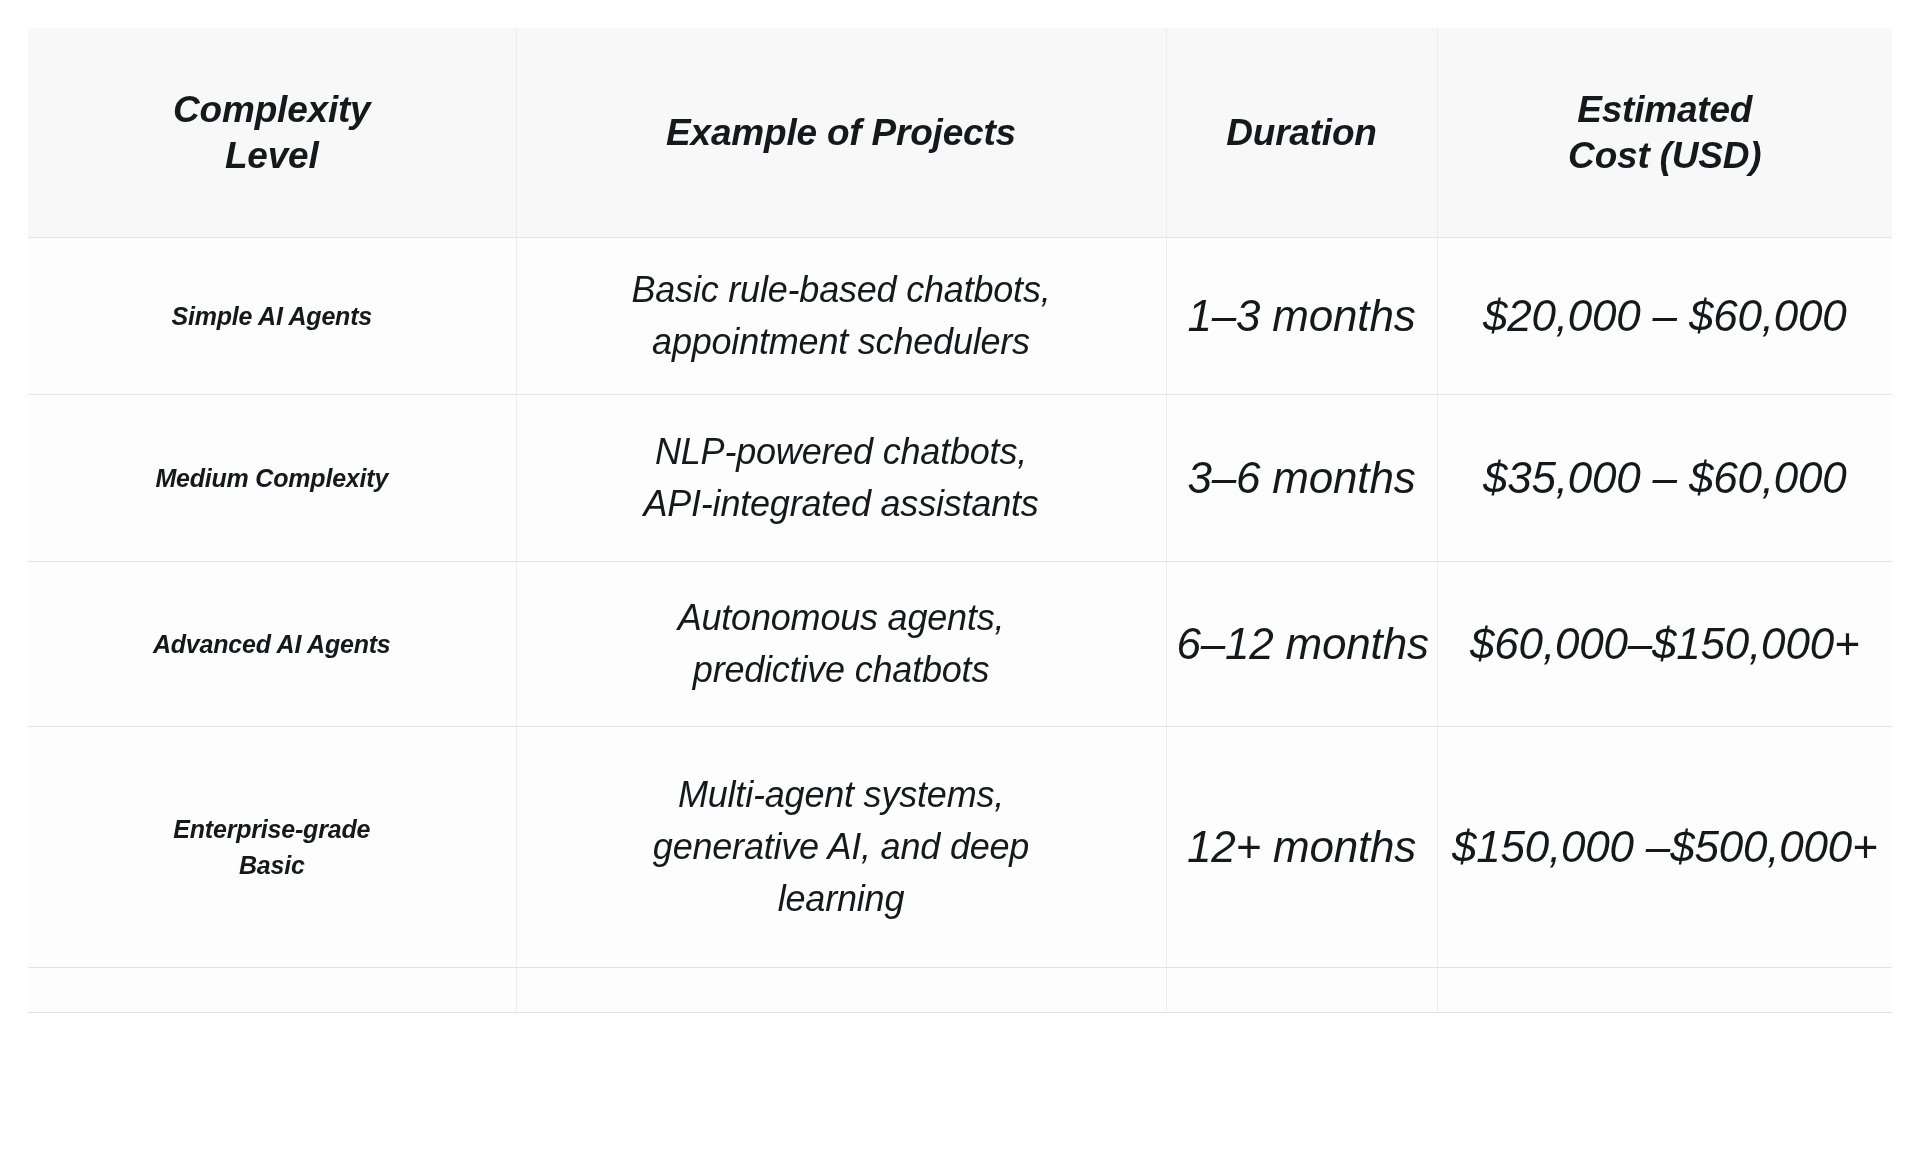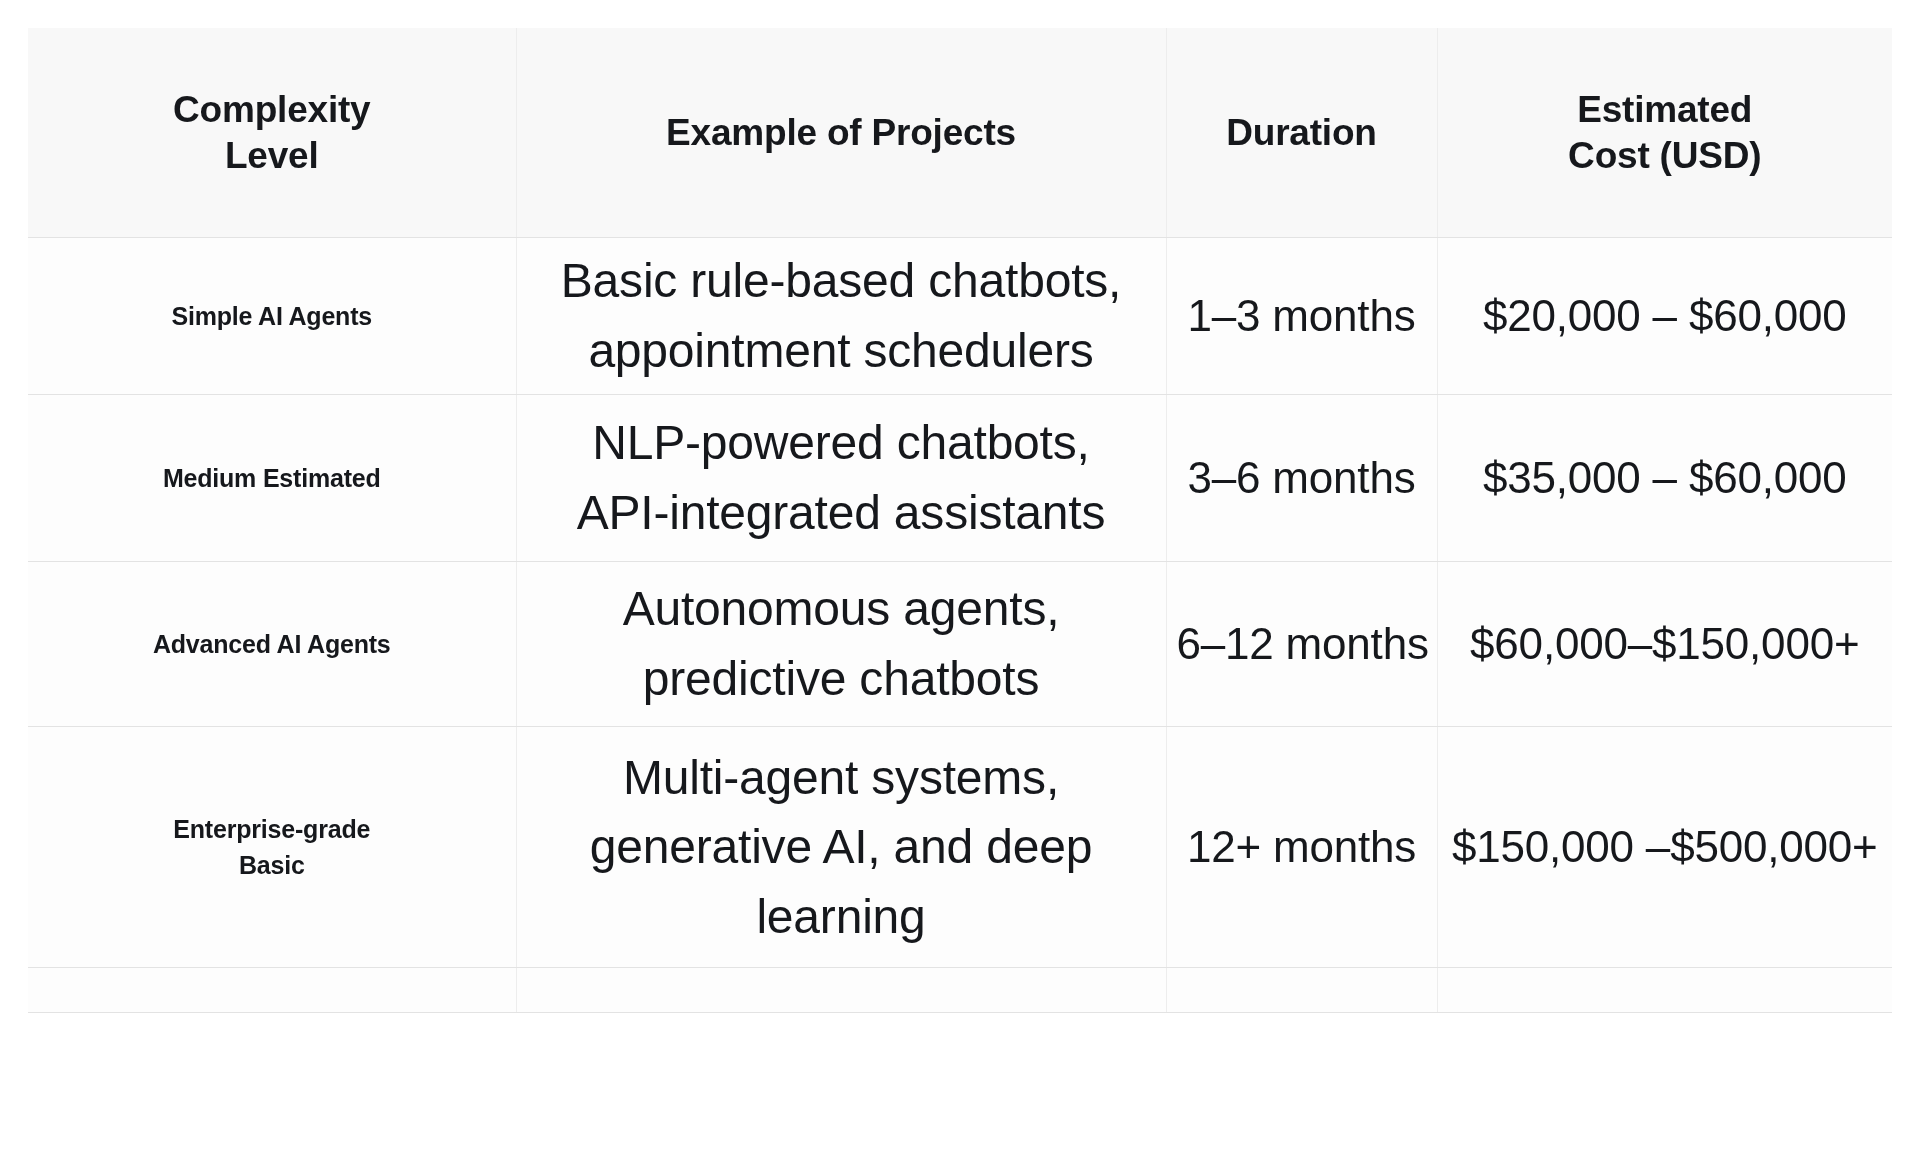--- a/index.html
+++ b/index.html
@@ -13,20 +13,21 @@
     font-family: "Liberation Sans", sans-serif;
     overflow: hidden;
   }
 
   .page {
     position: relative;
     width: 1920px;
     height: 1155px;
     background: #ffffff;
     overflow: hidden;
+    font-style: italic;
   }
 
   .table-wrap {
     position: absolute;
     left: 28px;
     top: 28px;
     width: 1864px;
   }
 
   table.pricing-table {
@@ -58,21 +59,21 @@
     letter-spacing: -0.2px;
   }
   thead th:last-child { border-right: none; }
 
   tbody td {
     border-right: 1px solid #ededed;
     border-bottom: 1px solid #e3e3e3;
     padding: 0 10px;
     vertical-align: middle;
     text-align: center;
-    font-size: 48px;
+    font-size: 36px;
     line-height: 1.45;
     color: #16181c;
     background: #fdfdfd;
     letter-spacing: -0.2px;
   }
   tbody td:last-child { border-right: none; }
 
   tbody td.level-cell {
     font-weight: 700;
     font-size: 25px;
@@ -130,21 +131,21 @@
           <td class="level-cell">Simple AI Agents</td>
           <td>
             <span class="cell-line">Basic rule-based chatbots,</span>
             <span class="cell-line">appointment schedulers</span>
           </td>
           <td class="duration-cell">1–3 months</td>
           <td class="cost-cell">$20,000 – $60,000</td>
         </tr>
 
         <tr class="row-h2">
-          <td class="level-cell">Medium Estimated</td>
+          <td class="level-cell">Medium Complexity</td>
           <td>
             <span class="cell-line">NLP-powered chatbots,</span>
             <span class="cell-line">API-integrated assistants</span>
           </td>
           <td class="duration-cell">3–6 months</td>
           <td class="cost-cell">$35,000 – $60,000</td>
         </tr>
 
         <tr class="row-h3">
           <td class="level-cell">Advanced AI Agents</td>

